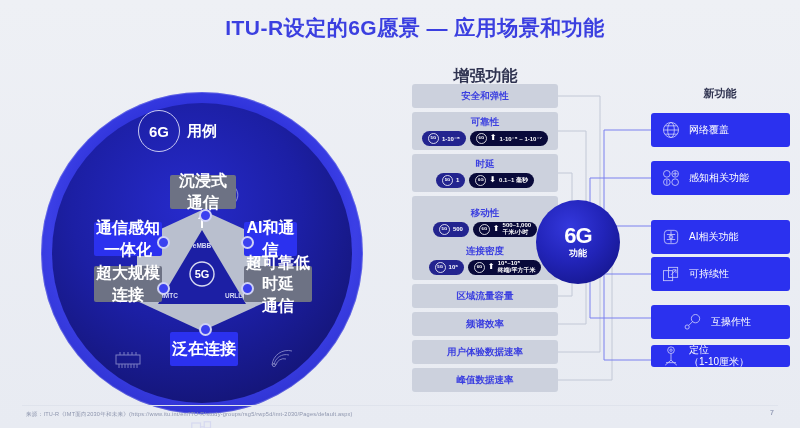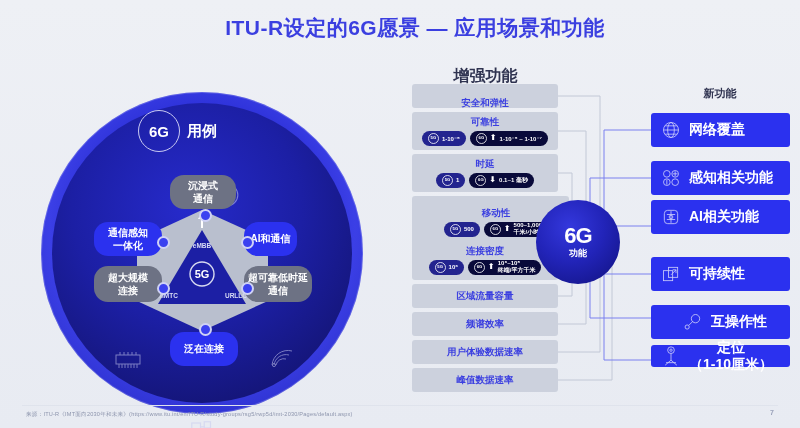--- a/index.html
+++ b/index.html
@@ -34,22 +34,22 @@
   .inner-circle{
     position:absolute;left:34px;top:33px;width:300px;height:300px;border-radius:50%;
     background:radial-gradient(circle at 45% 35%,#262acb 0%,#1c1fa4 45%,#141577 80%,#101158 100%);
   }
   .six-g-badge{position:absolute;left:120px;top:40px;display:flex;align-items:center;gap:7px;}
   .six-g-circle{width:40px;height:40px;border-radius:50%;border:1.6px solid #c9caf2;
     display:flex;align-items:center;justify-content:center;color:#fff;font-size:15px;font-weight:bold;}
   .six-g-label{color:#fff;font-size:15px;font-weight:bold;}
 
   .uc-box{position:absolute;display:flex;align-items:center;justify-content:center;
-    text-align:center;color:#fff;font-size:10px;font-weight:bold;line-height:1.35;
-    border-radius:14px;}
+    text-align:center;color:#fff;font-size:16px;font-weight:bold;line-height:1.35;
+    border-radius:2px;}
   .uc-blue{background:#2b31ef;}
   .uc-gray{background:#6d7284;}
 
   .hexwrap{position:absolute;left:112px;top:138px;width:145px;height:125px;}
   .node{position:absolute;width:9px;height:9px;border-radius:50%;
     background:#3b41f0;border:2px solid #cfd2f5;}
 
   .uc-icon{position:absolute;opacity:.55;}
 
   
@@ -73,21 +73,21 @@
     background:radial-gradient(circle at 40% 32%,#3438dd 0%,#2224b9 45%,#171893 80%,#121270 100%);
     display:flex;flex-direction:column;align-items:center;justify-content:center;}
   .hub-logo{color:#fff;font-size:22px;font-weight:bold;line-height:1;letter-spacing:-1px;}
   .hub-label{color:#fff;font-size:9px;font-weight:bold;}
 
   
   .right-head{position:absolute;left:650px;top:86px;width:140px;text-align:center;
     font-size:11px;font-weight:bold;color:#2f3350;}
   .new-card{position:absolute;left:651px;width:139px;height:34px;background:#2b31ef;border-radius:3px;
     display:flex;align-items:center;gap:8px;padding-left:10px;box-sizing:border-box;}
-  .new-label{color:#fff;font-size:14px;font-weight:bold;line-height:1.25;text-align:center;}
+  .new-label{color:#fff;font-size:10px;font-weight:normal;line-height:1.25;}
 
   
   .wires{position:absolute;left:0;top:0;width:800px;height:428px;pointer-events:none;}
 
   
   .source{position:absolute;left:26px;top:411px;font-size:5.6px;color:#8d95ad;letter-spacing:.2px;}
   .pageno{position:absolute;left:770px;top:409px;font-size:7px;color:#9aa2ba;font-weight:bold;}
   .divider{position:absolute;left:22px;top:405px;width:756px;height:1px;background:#dfe3ec;}
 </style>
 </head>
@@ -193,21 +193,21 @@
     <div class="node" style="left:181px;top:139px;"></div>
     <div class="node" style="left:139px;top:166px;"></div>
     <div class="node" style="left:223px;top:166px;"></div>
     <div class="node" style="left:139px;top:212px;"></div>
     <div class="node" style="left:223px;top:212px;"></div>
     <div class="node" style="left:181px;top:253px;"></div>
   </div>
 
   <div class="mid-head">增强功能</div>
 
-  <div class="cap-card" style="top:84px;height:24px;justify-content:flex-end;">
+  <div class="cap-card" style="top:84px;height:24px;">
     <div class="cap-title">安全和弹性</div>
   </div>
 
   <div class="cap-card" style="top:112px;height:38px;">
     <div class="cap-title">可靠性</div>
     <div class="pillrow">
       <div class="pill g5">
         <span class="gen">5G</span>
         <span>1-10⁻⁵</span>
       </div>
@@ -227,21 +227,21 @@
         <span>1</span>
       </div>
       <div class="pill g6">
         <span class="gen">6G</span>
         <span class="arrow">⬇</span>
         <span>0.1~1 毫秒</span>
       </div>
     </div>
   </div>
 
-  <div class="cap-card" style="top:196px;height:52px;padding-left:11px;">
+  <div class="cap-card" style="top:196px;height:52px;">
     <div class="cap-title">移动性</div>
     <div class="pillrow">
       <div class="pill g5">
         <span class="gen">5G</span>
         <span>500</span>
       </div>
       <div class="pill g6">
         <span class="gen">6G</span>
         <span class="arrow">⬆</span>
         <span class="pilltxt">
@@ -325,21 +325,21 @@
     <svg width="20" height="20" viewBox="0 0 24 24" fill="none" stroke="#cbcdfa" stroke-width="1">
       <circle cx="7" cy="7" r="4"></circle>
         <circle cx="17" cy="7" r="4"></circle>
         <circle cx="7" cy="17" r="4"></circle>
         <circle cx="17" cy="17" r="4"></circle>
       <path d="M17 4v6M14 7h6M7 14v6"></path>
     </svg>
     <span class="new-label">感知相关功能</span>
   </div>
 
-  <div class="new-card" style="top:200px;">
+  <div class="new-card" style="top:220px;">
     <svg width="20" height="20" viewBox="0 0 24 24" fill="none" stroke="#cbcdfa" stroke-width="1">
       <path d="M8 4a4 4 0 0 0-4 4v8a4 4 0 0 0 4 4h8a4 4 0 0 0 4-4V8a4 4 0 0 0-4-4z"></path>
       <path d="M12 5v14M7 9h10M7 15h10"></path>
         <circle cx="12" cy="12" r="2.2"></circle>
     </svg>
     <span class="new-label">AI相关功能</span>
   </div>
 
   <div class="new-card" style="top:257px;">
     <svg width="20" height="20" viewBox="0 0 24 24" fill="none" stroke="#cbcdfa" stroke-width="1">

